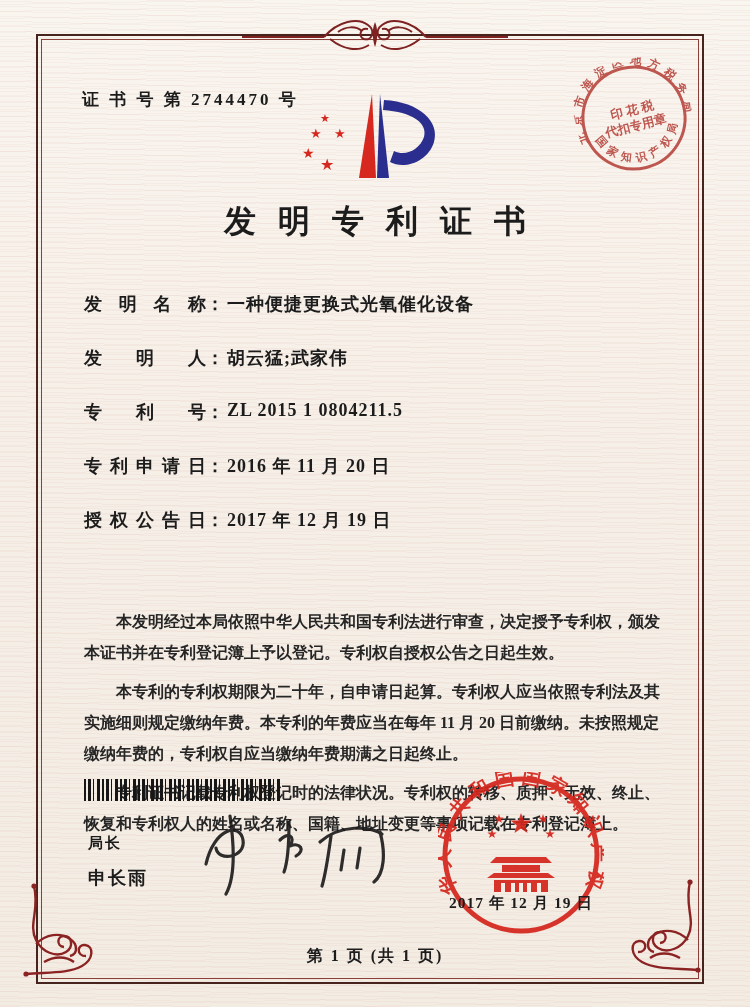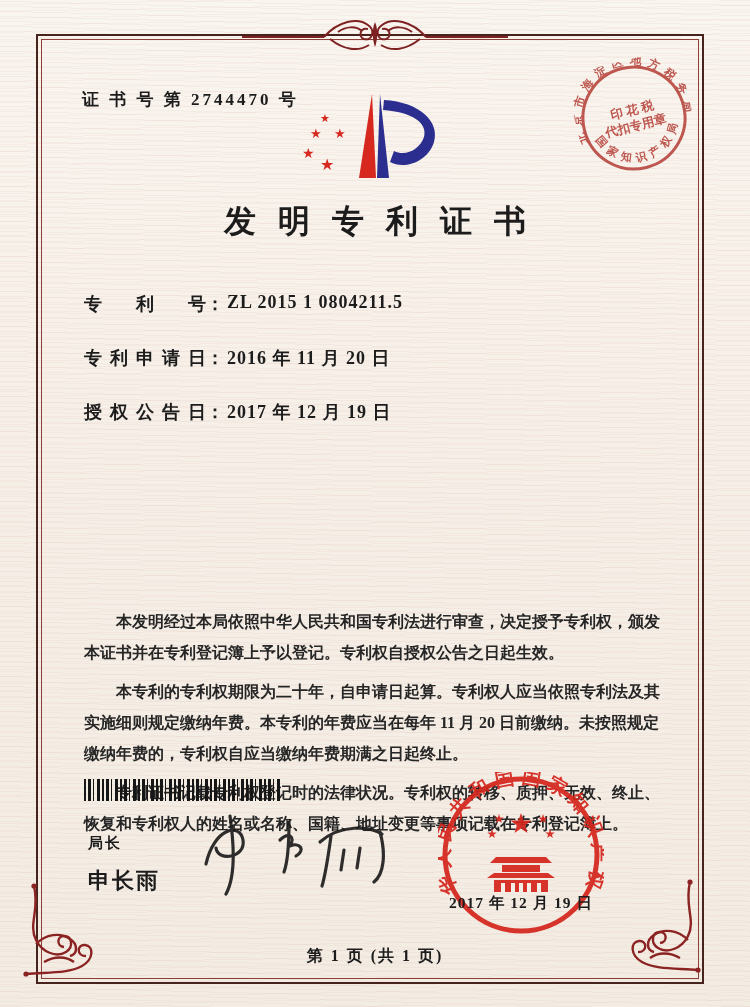--- a/index.html
+++ b/index.html
@@ -26,21 +26,21 @@
   .field-value{display:inline-block;margin-left:3px;vertical-align:top;letter-spacing:1px;}
   .body-text{position:absolute;left:76px;top:598px;width:600px;font-size:16px;line-height:31px;}
   .body-text p{margin:8px;text-indent:2em;font-weight:bold;color:#262626;}
   .barcode{position:absolute;left:84px;top:779px;width:198px;height:22px;
     background:repeating-linear-gradient(90deg,
       #161616 0 2px, transparent 2px 4px,
       #161616 4px 7px, transparent 7px 9px,
       #161616 9px 10px, transparent 10px 13px,
       #161616 13px 16px, transparent 16px 18px);}
   .director-title{position:absolute;left:88px;top:834px;font-size:15px;font-weight:bold;letter-spacing:2px;}
-  .director-name{position:absolute;left:88px;top:866px;font-size:22px;font-weight:bold;letter-spacing:2px;}
+  .director-name{position:absolute;left:88px;top:866px;font-size:18px;font-weight:bold;letter-spacing:2px;}
   .signature{position:absolute;left:188px;top:806px;}
   .seal{position:absolute;left:438px;top:772px;opacity:.92;}
   .seal-date{position:absolute;left:440px;top:893px;width:162px;text-align:center;
              font-size:15.5px;font-weight:bold;letter-spacing:1px;z-index:5;}
   .footer{position:absolute;left:0;top:946px;width:100%;text-align:center;
           font-size:16px;font-weight:bold;letter-spacing:2px;}
 </style>
 </head>
 <body>
 
@@ -115,20 +115,26 @@
       <textPath href="#taxBottom" startOffset="50%" text-anchor="middle">国家知识产权局</textPath>
     </text>
     <text x="58" y="54" text-anchor="middle" font-size="12.5" fill="#b5423a" font-weight="bold">印 花 税</text>
     <text x="58" y="70" text-anchor="middle" font-size="12.5" fill="#b5423a" font-weight="bold">代扣专用章</text>
   </svg>
 
   <div class="title">发明专利证书</div>
 
   <div class="fields">
     <div class="field-row">
+      <span class="field-label">发明名称</span><span class="field-colon">：</span><span class="field-value">一种便捷更换式光氧催化设备</span>
+    </div>
+    <div class="field-row">
+      <span class="field-label">发明人</span><span class="field-colon">：</span><span class="field-value">胡云猛;武家伟</span>
+    </div>
+    <div class="field-row">
       <span class="field-label">专利号</span><span class="field-colon">：</span><span class="field-value">ZL 2015 1 0804211.5</span>
     </div>
     <div class="field-row">
       <span class="field-label">专利申请日</span><span class="field-colon">：</span><span class="field-value">2016 年 11 月 20 日</span>
     </div>
     <div class="field-row">
       <span class="field-label">授权公告日</span><span class="field-colon">：</span><span class="field-value">2017 年 12 月 19 日</span>
     </div>
   </div>
 

